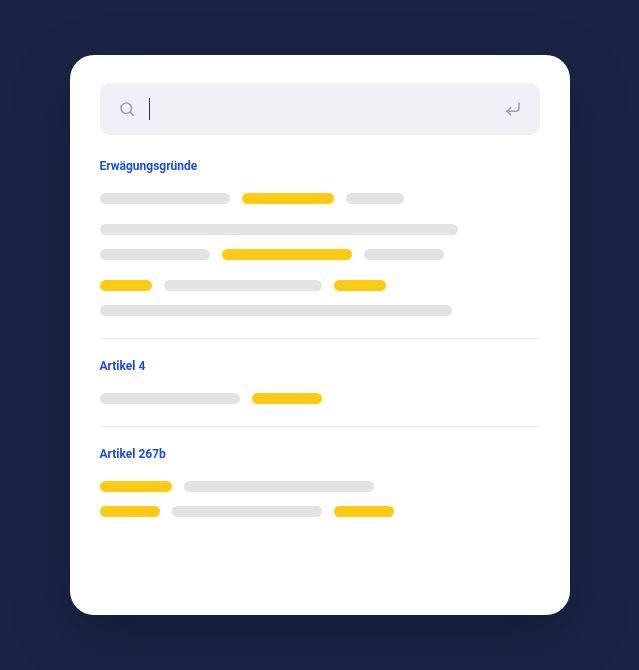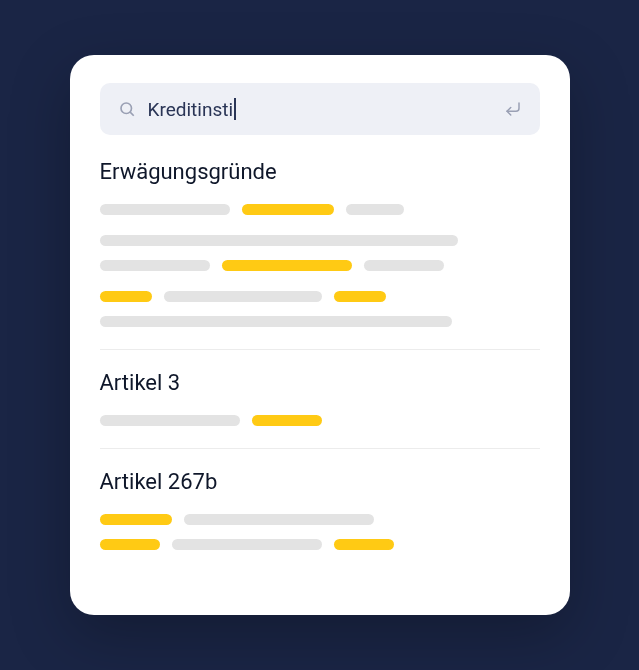--- a/index.html
+++ b/index.html
@@ -57,23 +57,23 @@
     }
     @keyframes blink {
       50% { opacity: 0; }
     }
     .enter-icon {
       width: 18px;
       height: 18px;
       flex-shrink: 0;
     }
     .section-title {
-      font-size: 22px;
-      color: #0f172a;
-      font-weight: 400;
+      font-size: 12px;
+      color: #1d4ed8;
+      font-weight: 700;
       margin-bottom: 20px;
     }
     .ph-row {
       display: flex;
       flex-wrap: wrap;
       gap: 12px;
       margin-bottom: 14px;
     }
     .ph {
       height: 11px;
@@ -101,21 +101,20 @@
 <div class="card">
 
   <div class="search-bar">
     <span class="search-icon">
       <svg viewBox="0 0 24 24" fill="none" stroke="#9aa0b4" stroke-width="2.2">
         <circle cx="11" cy="11" r="7"></circle>
         <line x1="21" y1="21" x2="16.2" y2="16.2"></line>
       </svg>
     </span>
     <div class="search-input-wrapper">
-      <span>Kreditinsti</span>
         <span class="caret"></span>
     </div>
     <span class="enter-icon">
       <svg viewBox="0 0 24 24" fill="none" stroke="#9aa0b4" stroke-width="2" stroke-linecap="round" stroke-linejoin="round">
         <polyline points="9 10 4 15 9 20"></polyline>
         <path d="M20 4v7a4 4 0 0 1-4 4H4"></path>
       </svg>
     </span>
   </div>
 
@@ -147,21 +146,21 @@
       <div class="ph yellow" style="width:52px"></div>
     </div>
     <div class="ph-row">
       <div class="ph grey" style="width:352px"></div>
     </div>
   </div>
 
   <hr class="divider">
 
   <div class="group">
-    <div class="section-title">Artikel 3</div>
+    <div class="section-title">Artikel 4</div>
     <div class="ph-row">
       <div class="ph grey" style="width:140px"></div>
       <div class="ph yellow" style="width:70px"></div>
     </div>
   </div>
 
   <hr class="divider">
 
   <div class="group">
     <div class="section-title">Artikel 267b</div>

